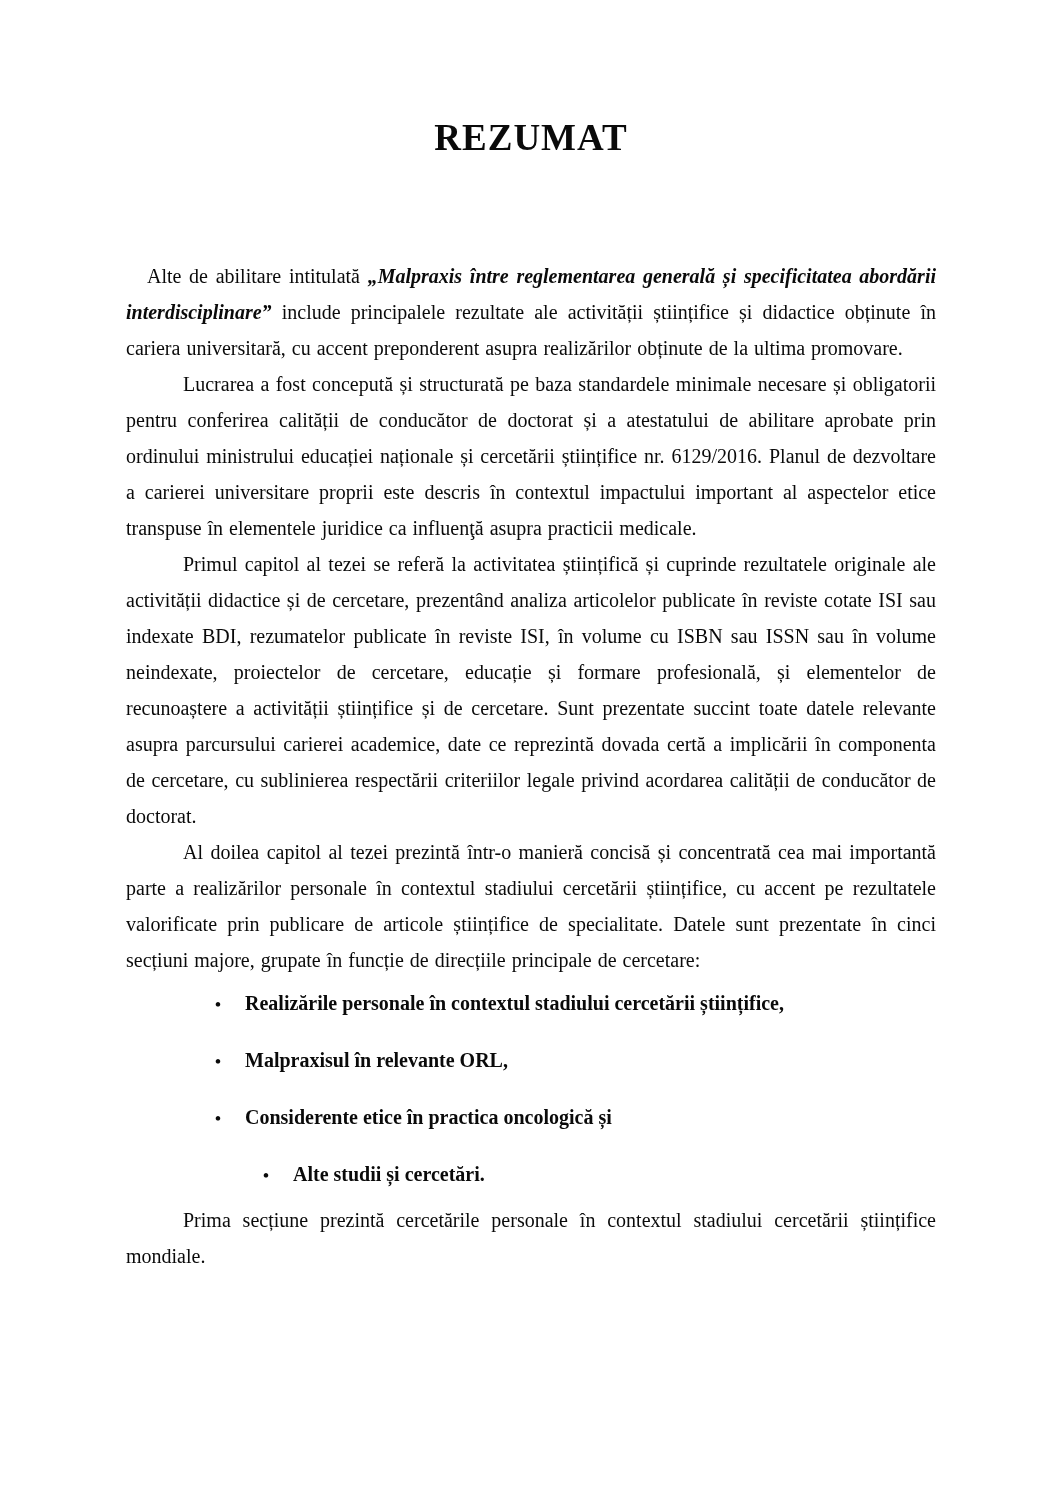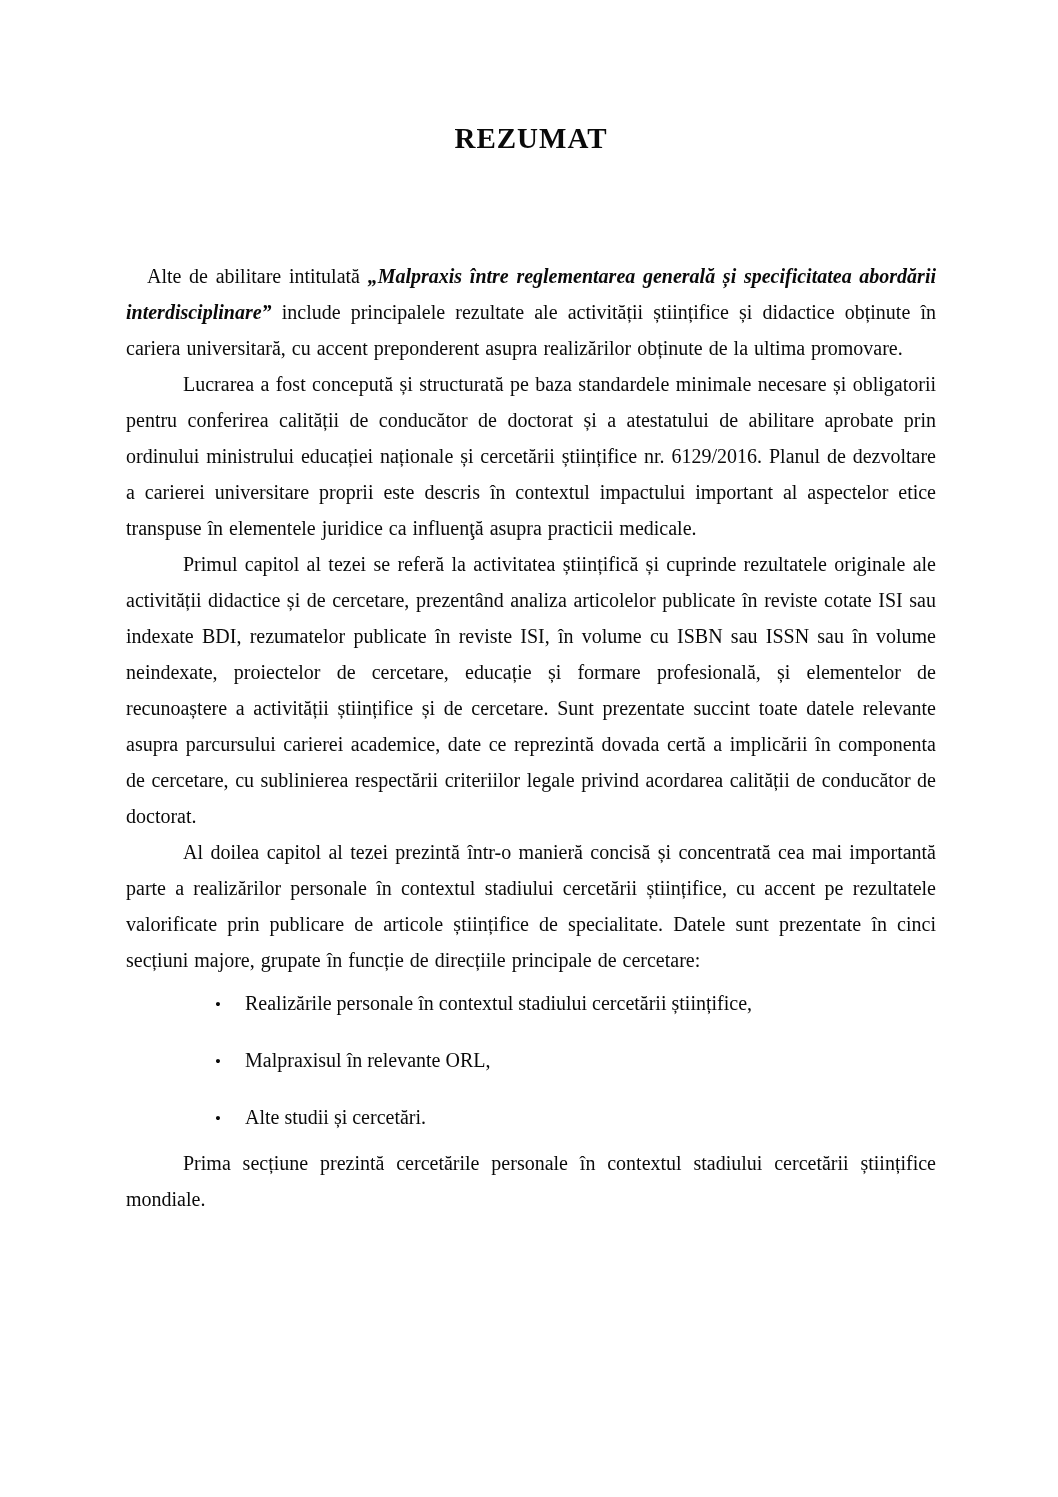--- a/index.html
+++ b/index.html
@@ -17,21 +17,21 @@
     width: 1058px;
     height: 1497px;
     padding: 120px 122px 40px 126px;
     font-family: "Liberation Serif", "DejaVu Serif", serif;
     font-size: 20px;
     line-height: 36px;
     color: #0a0a0a;
     background: #ffffff;
   }
   .title {
-    font-size: 29px;
+    font-size: 37px;
     font-weight: bold;
     text-align: center;
     letter-spacing: 1px;
     margin: 0 0 102px 0;
     line-height: 36px;
   }
   .para {
     margin: 0;
     text-align: justify;
     hyphens: none;
@@ -44,22 +44,23 @@
     font-style: italic;
   }
   .bullet-list {
     list-style: none;
     margin: 7px 0 0 0;
     padding: 0 0 0 89px;
   }
   .bullet-item {
     line-height: 36px;
     margin-bottom: 19px;
+    font-weight: bold;
   }
-  .bullet-item:last-child { margin-bottom: 0; }
+  .bullet-item:last-child { margin-bottom: 0; margin-left: 48px; }
   .dot {
     display: inline-block;
     width: 30px;
     font-size: 17px;
   }
   .after-list { margin-top: 8px; }
 </style>
 </head>
 <body>
 
@@ -71,18 +72,19 @@
 
   <p class="para indented">Lucrarea a fost concepută și structurată pe baza standardele minimale necesare și obligatorii pentru conferirea calității de conducător de doctorat și a atestatului de abilitare aprobate prin ordinului ministrului educației naționale și cercetării științifice nr. 6129/2016. Planul de dezvoltare a carierei universitare proprii este descris în contextul impactului important al aspectelor etice transpuse în elementele juridice ca influenţă asupra practicii medicale.</p>
 
   <p class="para indented">Primul capitol al tezei se referă la activitatea științifică și cuprinde rezultatele originale ale activității didactice și de cercetare, prezentând analiza articolelor publicate în reviste cotate ISI sau indexate BDI, rezumatelor publicate în reviste ISI, în volume cu ISBN sau ISSN sau în volume neindexate, proiectelor de cercetare, educație și formare profesională, și elementelor de recunoaștere a activității științifice și de cercetare. Sunt prezentate succint toate datele relevante asupra parcursului carierei academice, date ce reprezintă dovada certă a implicării în componenta de cercetare, cu sublinierea respectării criteriilor legale privind acordarea calității de conducător de doctorat.</p>
 
   <p class="para indented">Al doilea capitol al tezei prezintă într-o manieră concisă și concentrată cea mai importantă parte a realizărilor personale în contextul stadiului cercetării științifice, cu accent pe rezultatele valorificate prin publicare de articole științifice de specialitate. Datele sunt prezentate în cinci secțiuni majore, grupate în funcție de direcțiile principale de cercetare:</p>
 
   <ul class="bullet-list">
     <li class="bullet-item"><span class="dot">•</span><span>Realizările personale în contextul stadiului cercetării științifice,</span></li>
     <li class="bullet-item"><span class="dot">•</span><span>Malpraxisul în relevante ORL,</span></li>
+    <li class="bullet-item"><span class="dot">•</span><span>Considerente etice în practica oncologică și</span></li>
     <li class="bullet-item"><span class="dot">•</span><span>Alte studii și cercetări.</span></li>
   </ul>
 
   <p class="para indented after-list">Prima secțiune prezintă cercetările personale în contextul stadiului cercetării științifice mondiale.</p>
 
 </div>
 
 </body></html>

